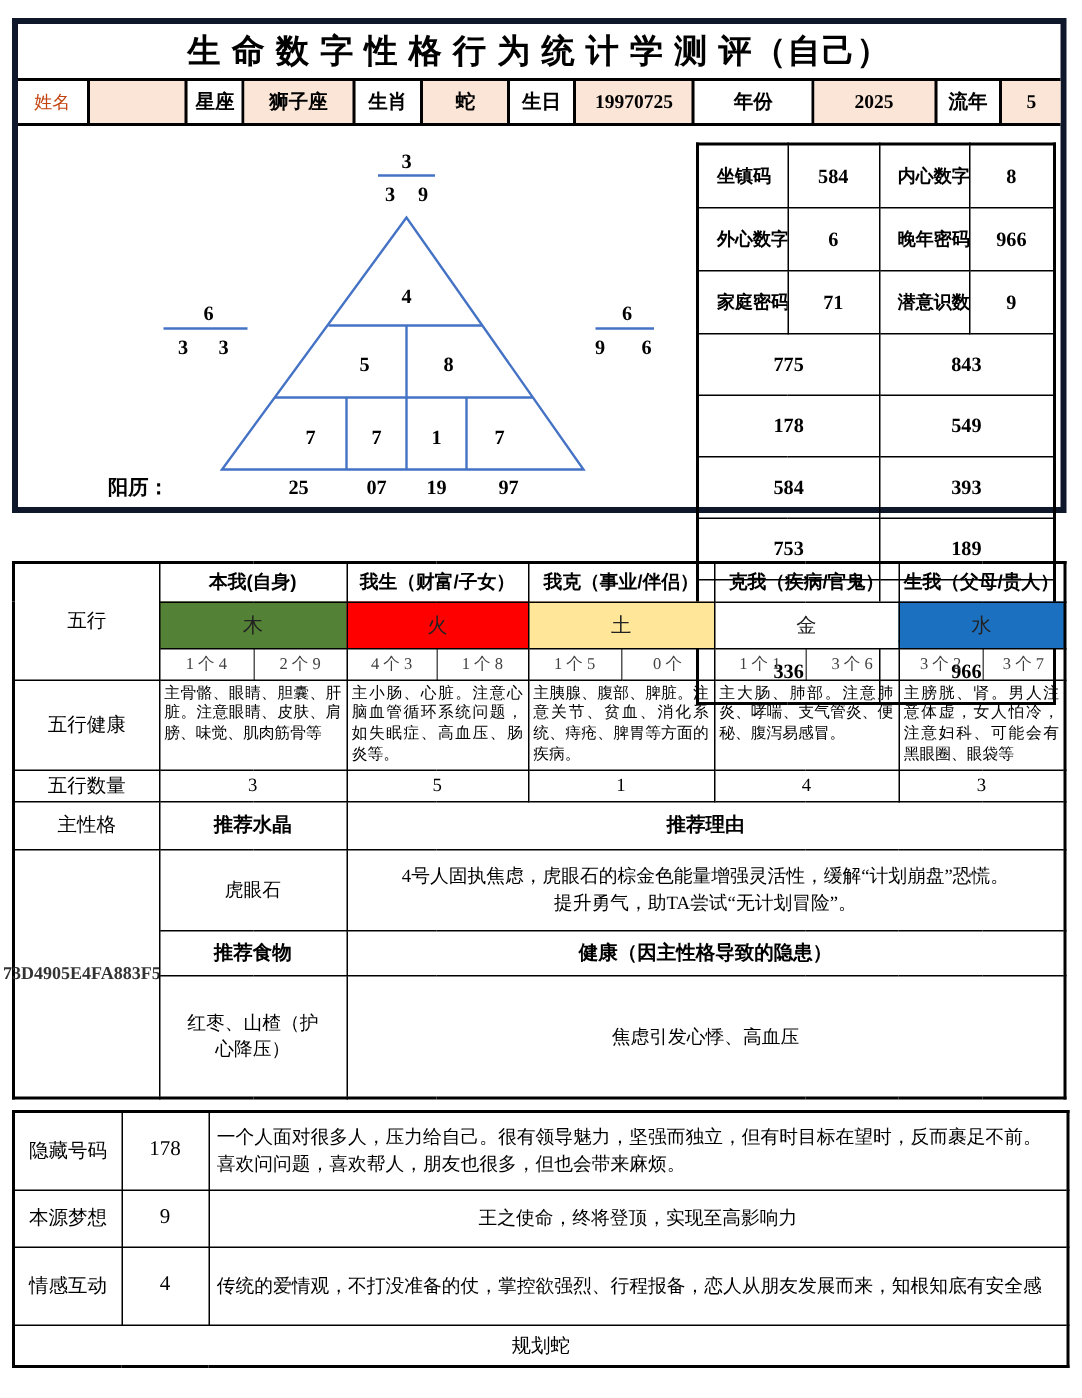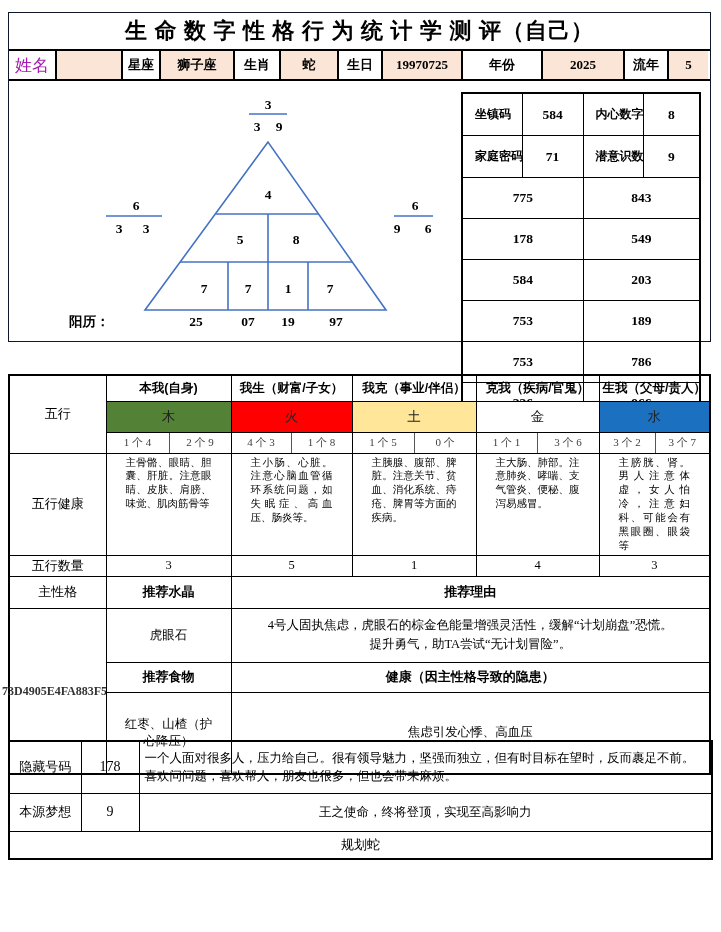--- a/index.html
+++ b/index.html
@@ -1,29 +1,29 @@
 <!DOCTYPE html>
 <html><head>
 <meta charset="utf-8">
 <style>
   html,body{margin:0;padding:0;}
   body{background:#fff;}
   .page{position:relative;width:721px;height:932px;background:#fff;overflow:hidden;
         font-family:"Liberation Serif","DejaVu Serif",serif;color:#000;}
   
   .top-block{position:absolute;left:8px;top:12px;width:703px;height:330px;
-             border:1px solid #0f172a;box-sizing:border-box;}
+             border:4px solid #0f172a;box-sizing:border-box;}
   .title-row{height:36px;border-bottom:2px solid #000;display:flex;align-items:center;
              justify-content:center;font-size:22px;font-weight:bold;letter-spacing:1px;}
   .info-row{height:28px;border-bottom:2px solid #000;display:flex;font-size:13px;font-weight:bold;}
   .ic{border-right:2px solid #000;display:flex;align-items:center;justify-content:center;
       box-sizing:border-box;height:100%;flex-shrink:1;}
   .ic:last-child{border-right:none;}
   .peach{background:#FBE5D6;}
-  .name-lb{font-weight:normal;color:#a21caf;font-size:17px;}
+  .name-lb{font-weight:normal;color:#c2410c;font-size:12px;}
   .w1{width:48px}.w2{width:66px}.w3{width:38px}.w4{width:74px}.w5{width:46px}.w6{width:58px}
   .w7{width:44px}.w8{width:80px}.w9{width:80px}.w10{width:82px}.w11{width:44px}.w12{width:39px}
   .big-area{position:relative;width:100%;height:calc(100% - 66px);}
   .tri-svg{position:absolute;left:0;top:0;}
   .tri-num{font-family:"Liberation Serif","DejaVu Serif",serif;font-size:13.5px;font-weight:bold;fill:#000;}
   .tri-lbl{font-family:"Liberation Serif","DejaVu Serif",serif;font-size:13.5px;font-weight:bold;fill:#000;}
   
   .codes{position:absolute;left:452px;top:11px;width:238px;border-collapse:collapse;
          table-layout:fixed;}
   .codes td{border:1.5px solid #000;text-align:center;vertical-align:middle;padding:12px;
@@ -37,21 +37,21 @@
   .codes tr.r-u{height:24px;}
   
   .wx{position:absolute;left:8px;top:374px;width:703px;border-collapse:collapse;
       table-layout:fixed;border:2px solid #000;}
   .wx td{border:1.5px solid #000;text-align:center;vertical-align:middle;padding:0;}
   .wx .hd{font-weight:bold;font-size:12.5px;font-family:"Liberation Sans","DejaVu Sans",sans-serif;}
   .wx .elem{font-size:13.5px;color:#222;}
   .wx .cnt{font-size:11px;color:#404040;}
   .wx .cnt-l{border-right:1px solid #555;}
   .wx .cnt-r{border-left:1px solid #555;}
-  .wx .health{font-size:10.5px;text-align:justify;padding:2px 19px;line-height:1.32;
+  .wx .health{font-size:10.5px;text-align:justify;padding:2px 3px;line-height:1.32;
               vertical-align:top;text-justify:inter-character;}
   .wx .rowlab{font-size:13px;margin-left:30px;}
   .wx .bigtxt{font-size:12.5px;}
   .wx tr.r1{height:26px;} .wx tr.r2{height:31px;} .wx tr.r3{height:21px;}
   .wx tr.r4{height:56px;} .wx tr.r5{height:21px;} .wx tr.r6{height:32px;}
   .wx tr.r7{height:54px;} .wx tr.r8{height:30px;} .wx tr.r9{height:82px;}
   .hash-cell{position:relative;font-weight:bold;}
   .hash-cell span{position:absolute;left:-8px;right:0;top:50%;transform:translateY(-50%);
                   white-space:nowrap;overflow:hidden;font-size:12px;color:#333;text-align:left;}
   .reason-cell div{line-height:1.5;}
@@ -136,36 +136,42 @@
             <col style="width:57px">
           </colgroup>
         <tbody>
             <tr class="r-info">
           <td class="lbl">坐镇码</td>
           <td class="val">584</td>
           <td class="lbl">内心数字</td>
           <td class="val">8</td>
         </tr>
         <tr class="r-info">
+          <td class="lbl">外心数字</td>
+          <td class="val">6</td>
+          <td class="lbl">晚年密码</td>
+          <td class="val">966</td>
+        </tr>
+        <tr class="r-info">
           <td class="lbl">家庭密码</td>
           <td class="val">71</td>
           <td class="lbl">潜意识数字</td>
           <td class="val">9</td>
         </tr>
         <tr class="r-u">
           <td class="val" colspan="2">775</td>
           <td class="val" colspan="2">843</td>
         </tr>
         <tr class="r-u">
           <td class="val" colspan="2">178</td>
           <td class="val" colspan="2">549</td>
         </tr>
         <tr class="r-u">
           <td class="val" colspan="2">584</td>
-          <td class="val" colspan="2">203</td>
+          <td class="val" colspan="2">393</td>
         </tr>
         <tr class="r-u">
           <td class="val" colspan="2">753</td>
           <td class="val" colspan="2">189</td>
         </tr>
         <tr class="r-u">
           <td class="val" colspan="2">753</td>
           <td class="val" colspan="2">786</td>
         </tr>
         <tr class="r-u">
@@ -271,19 +277,24 @@
         <tr class="b1">
       <td class="lab">隐藏号码</td>
       <td class="num">178</td>
       <td class="desc">一个人面对很多人，压力给自己。很有领导魅力，坚强而独立，但有时目标在望时，反而裹足不前。喜欢问问题，喜欢帮人，朋友也很多，但也会带来麻烦。</td>
     </tr>
     <tr class="b2">
       <td class="lab">本源梦想</td>
       <td class="num">9</td>
       <td class="desc desc-c">王之使命，终将登顶，实现至高影响力</td>
     </tr>
+    <tr class="b3">
+      <td class="lab">情感互动</td>
+      <td class="num">4</td>
+      <td class="desc">传统的爱情观，不打没准备的仗，掌控欲强烈、行程报备，恋人从朋友发展而来，知根知底有安全感</td>
+    </tr>
     <tr class="b4">
       <td class="footer" colspan="3">规划蛇</td>
     </tr>
   </tbody>
     </table>
 
 </div>
 
 </body></html>

